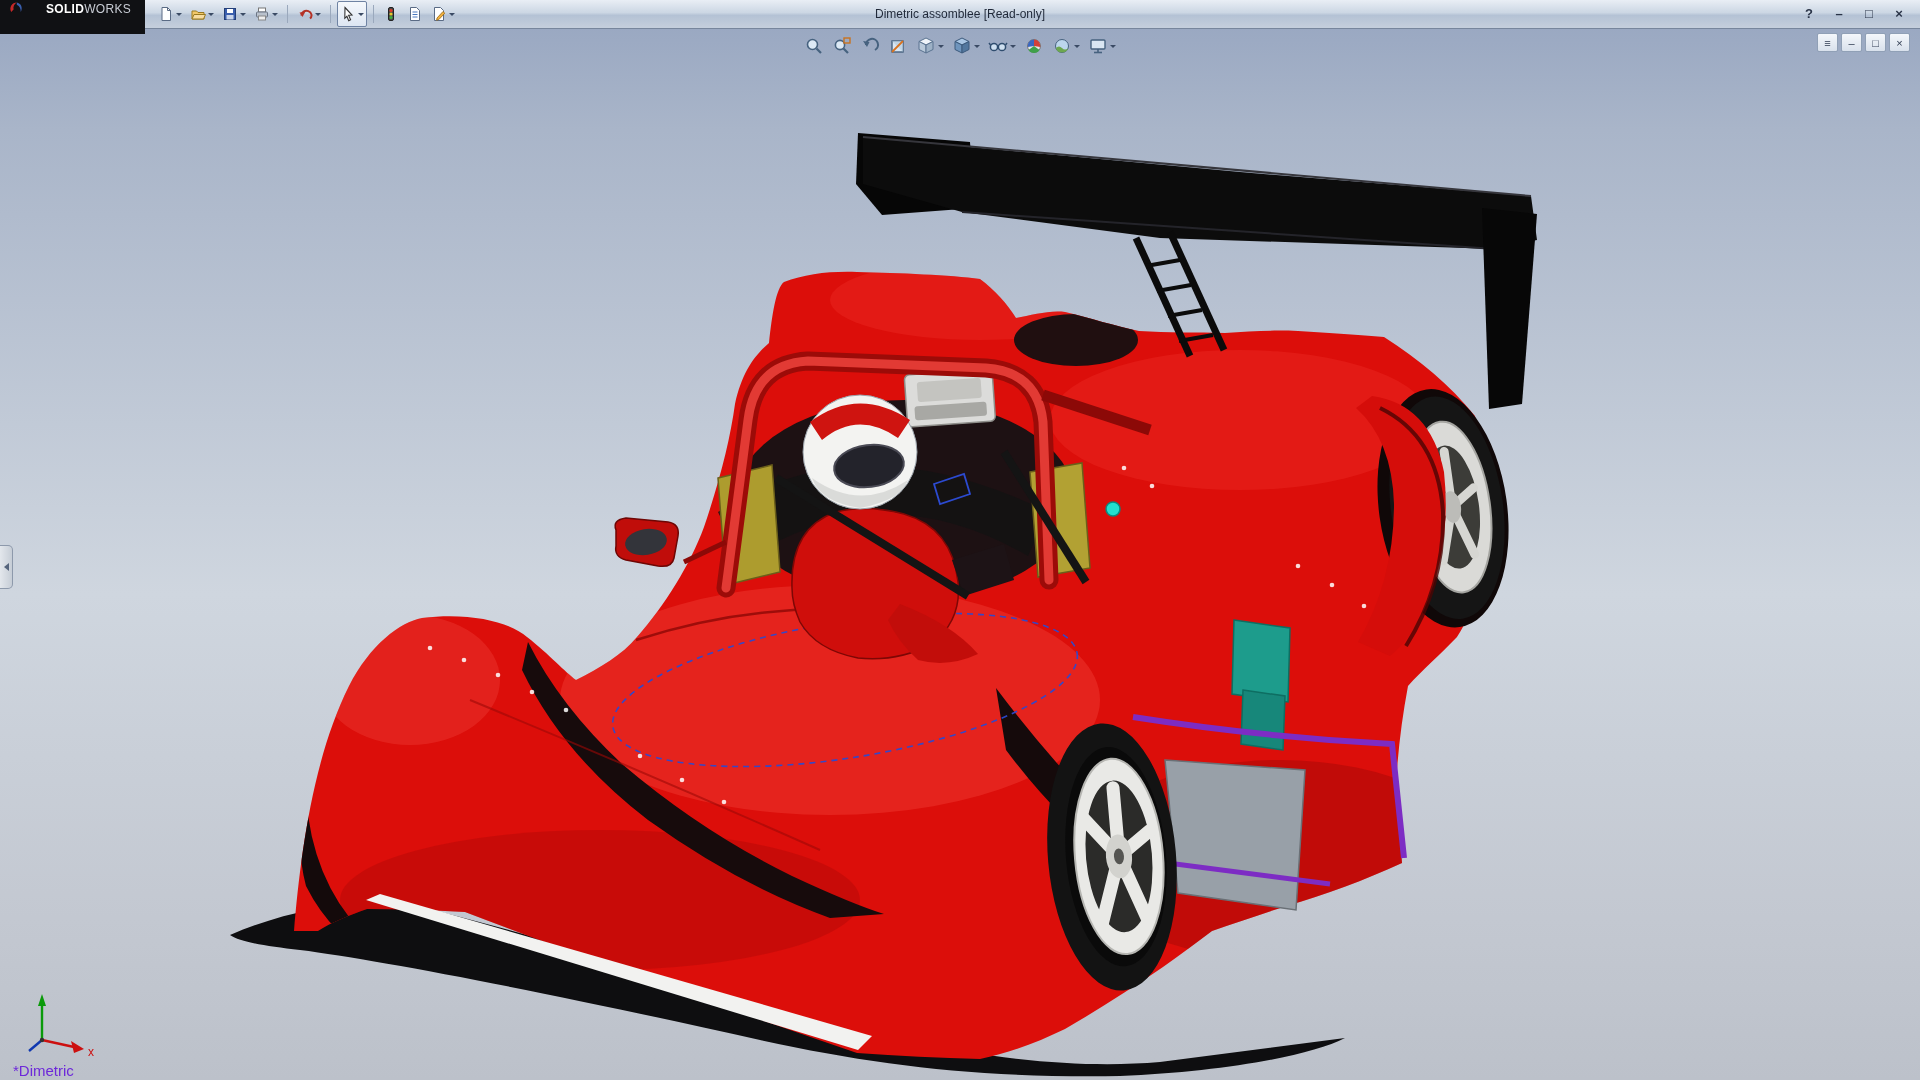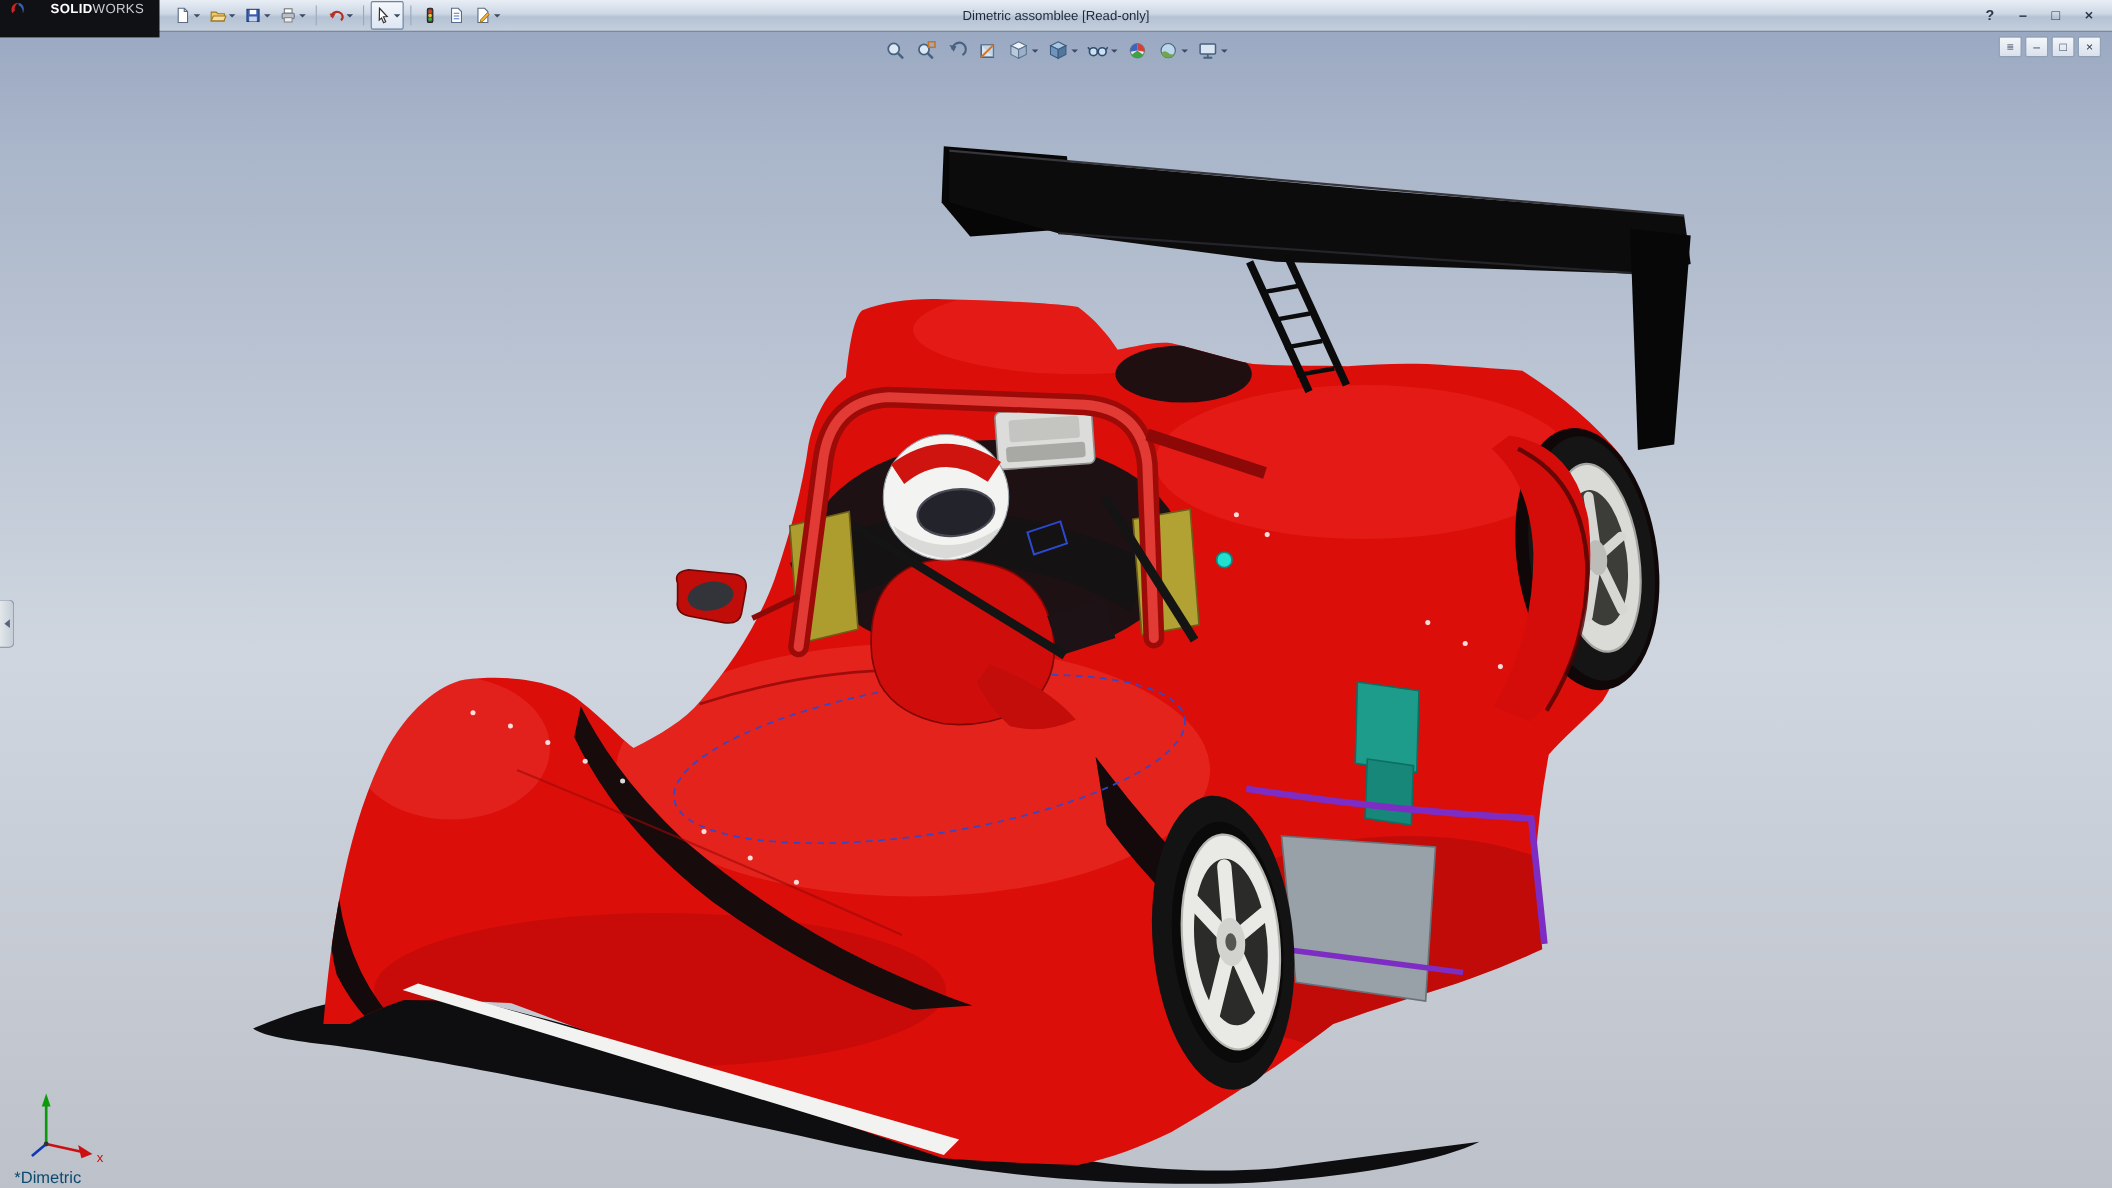--- a/index.html
+++ b/index.html
@@ -37,21 +37,21 @@
     background:linear-gradient(#f4f7fb,#d9e1ec);border:1px solid #90a0b6;border-radius:2px;}
 
   
   .collapse-tab{position:absolute;left:0;top:545px;width:12px;height:42px;
     background:linear-gradient(90deg,#e3e7ec,#c6cdd6);border:1px solid #8d99ab;border-left:none;
     border-radius:0 5px 5px 0;display:flex;align-items:center;justify-content:center;z-index:5;}
   .collapse-arrow{width:0;height:0;border-top:4px solid transparent;border-bottom:4px solid transparent;
     border-right:5px solid #55647c;}
 
   
-  .view-label{position:absolute;left:13px;bottom:1px;font-size:15px;color:#0c4a6e;z-index:5;}
+  .view-label{position:absolute;left:13px;bottom:1px;font-size:15px;color:#6d28d9;z-index:5;}
   .triad{position:absolute;left:8px;bottom:20px;z-index:5;}
 </style>
 </head>
 <body>
 
 <svg id="scene" width="1920" height="1080" viewBox="0 0 1920 1080">
   <defs>
     <linearGradient id="bg" x1="0" y1="0" x2="0" y2="1">
       <stop offset="0" stop-color="#96a5c0"></stop>
       <stop offset="0.12" stop-color="#a9b5c9"></stop>

